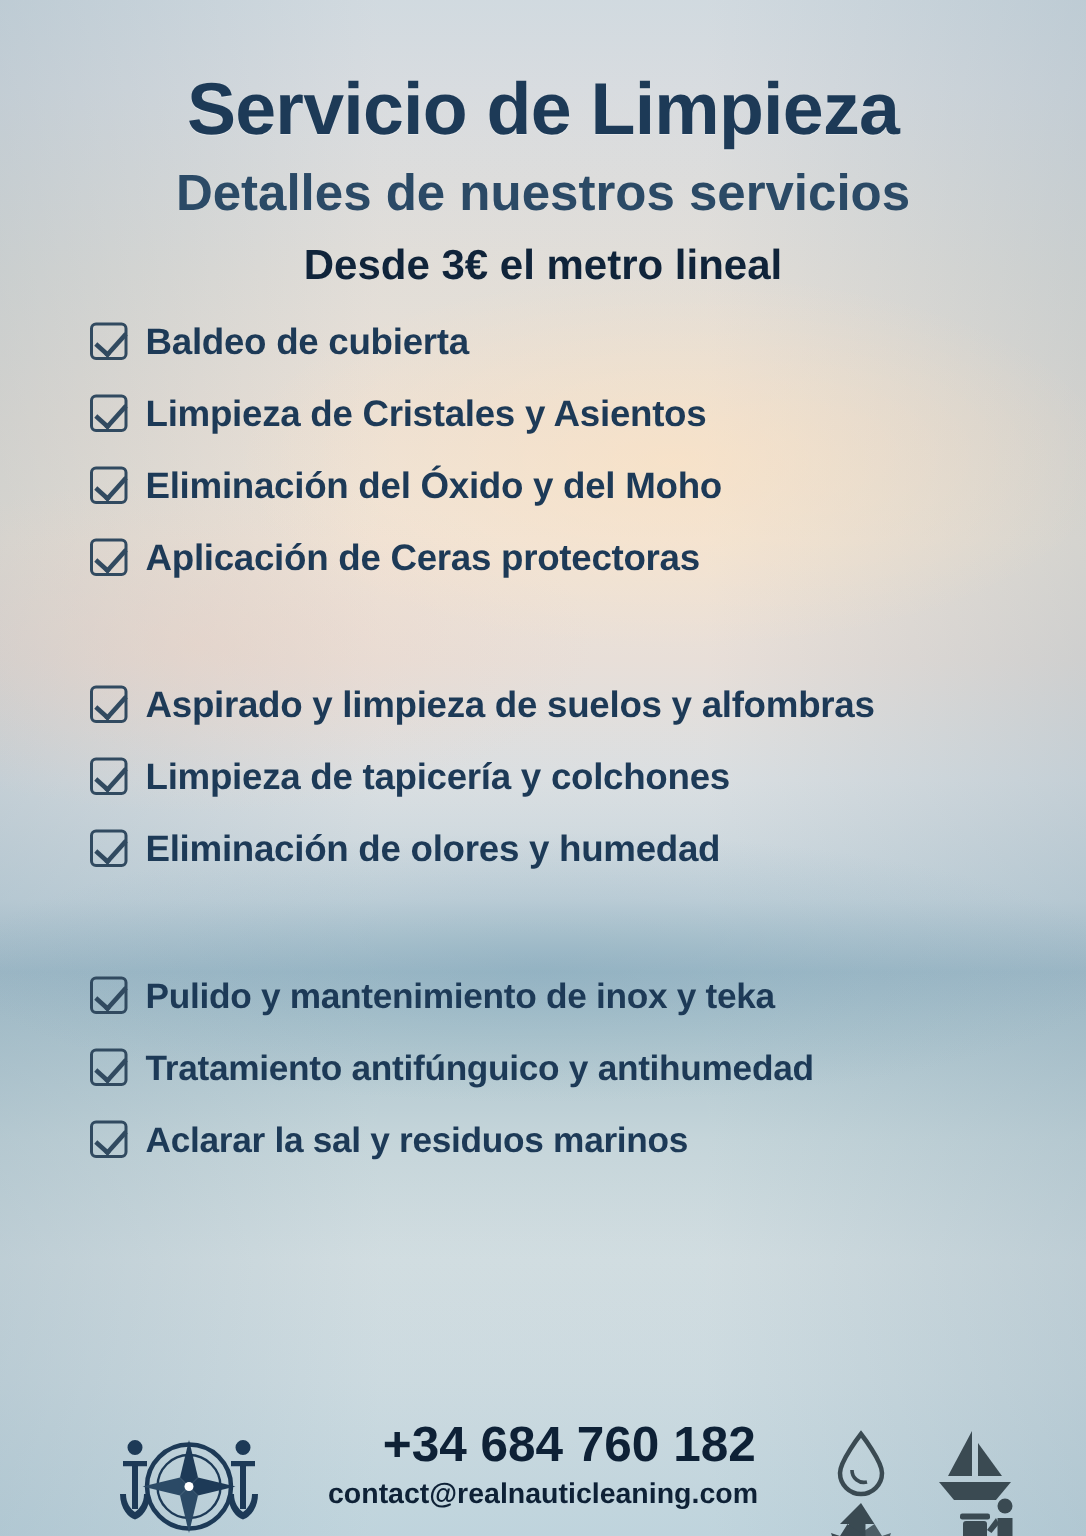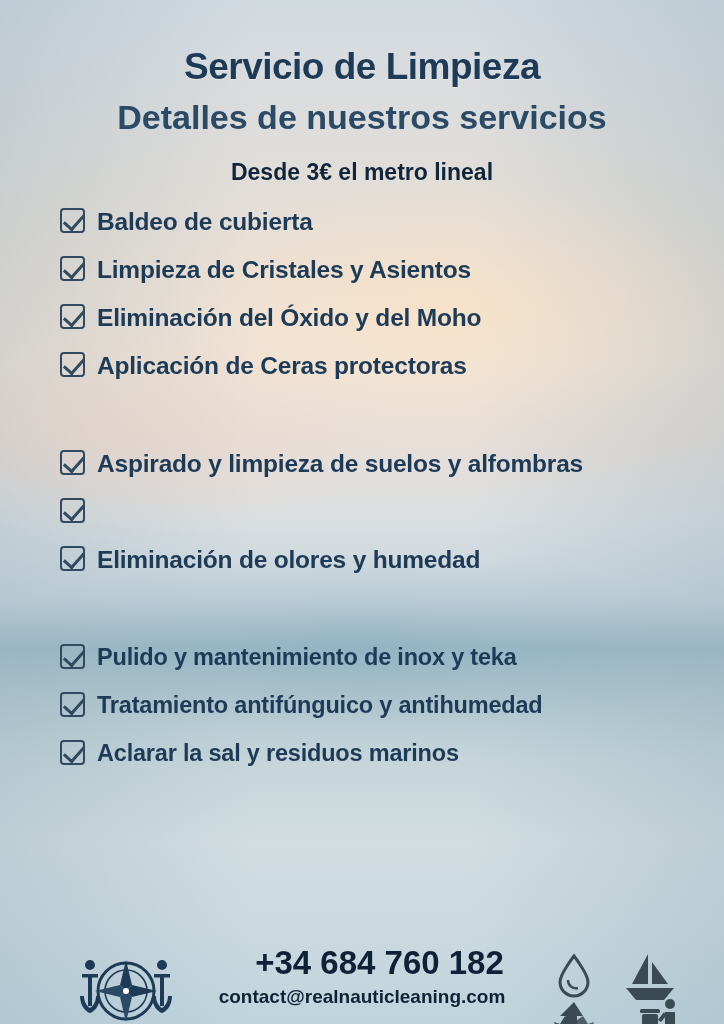--- a/index.html
+++ b/index.html
@@ -47,40 +47,40 @@
     position: relative;
     z-index: 2;
     width: 100%;
     height: 100%;
     padding: 0 16px;
   }
   .title {
     text-align: center;
     color: #1d3a57;
     font-weight: bold;
-    font-size: 37px;
+    font-size: 49px;
     letter-spacing: -0.5px;
     margin-top: 48px;
     line-height: 1.05;
     text-shadow: 0 1px 0 rgba(255,255,255,0.35);
   }
   .subtitle {
     text-align: center;
     color: #2b4a66;
     font-weight: bold;
     font-size: 34px;
     margin-top: 12px;
     line-height: 1.1;
   }
   .price {
     text-align: center;
     color: #10243a;
     font-weight: bold;
-    font-size: 23px;
-    margin-top: 23px;
+    font-size: 28px;
+    margin-top: 12px;
   }
   .list-group {
     margin-top: 22px;
   }
   .group-gap { height: 28px; }
   .item {
     display: flex;
     padding: 0 14px 0 44px;
     height: 48px;
   }
@@ -191,20 +191,21 @@
 
     <div class="group-gap"></div>
 
     <div class="list-group items-2">
       <div class="item">
         <span class="checkbox"></span>
         <span class="item-label">Aspirado y limpieza de suelos y alfombras</span>
       </div>
       <div class="item">
         <span class="checkbox"></span>
+        <span class="item-label">Limpieza de tapicería y colchones</span>
       </div>
       <div class="item">
         <span class="checkbox"></span>
         <span class="item-label">Eliminación de olores y humedad</span>
       </div>
     </div>
 
     <div class="group-gap"></div>
 
     <div class="list-group items-3">

